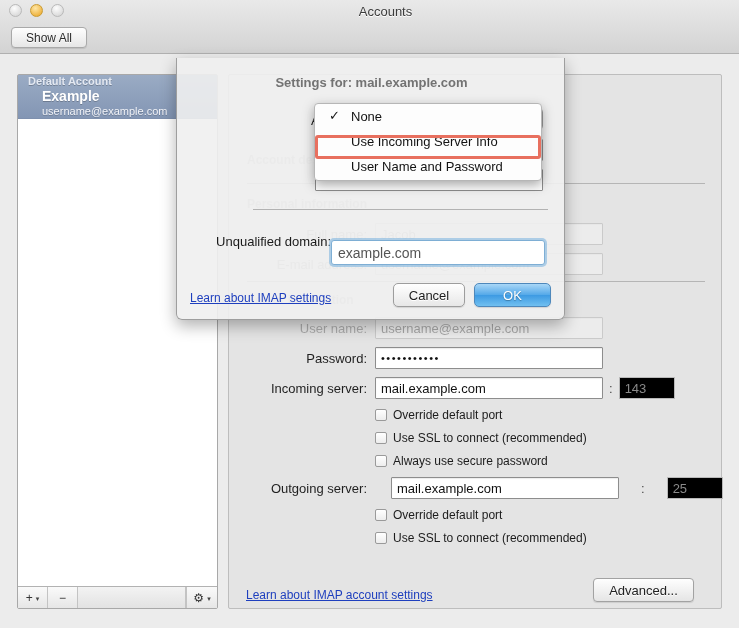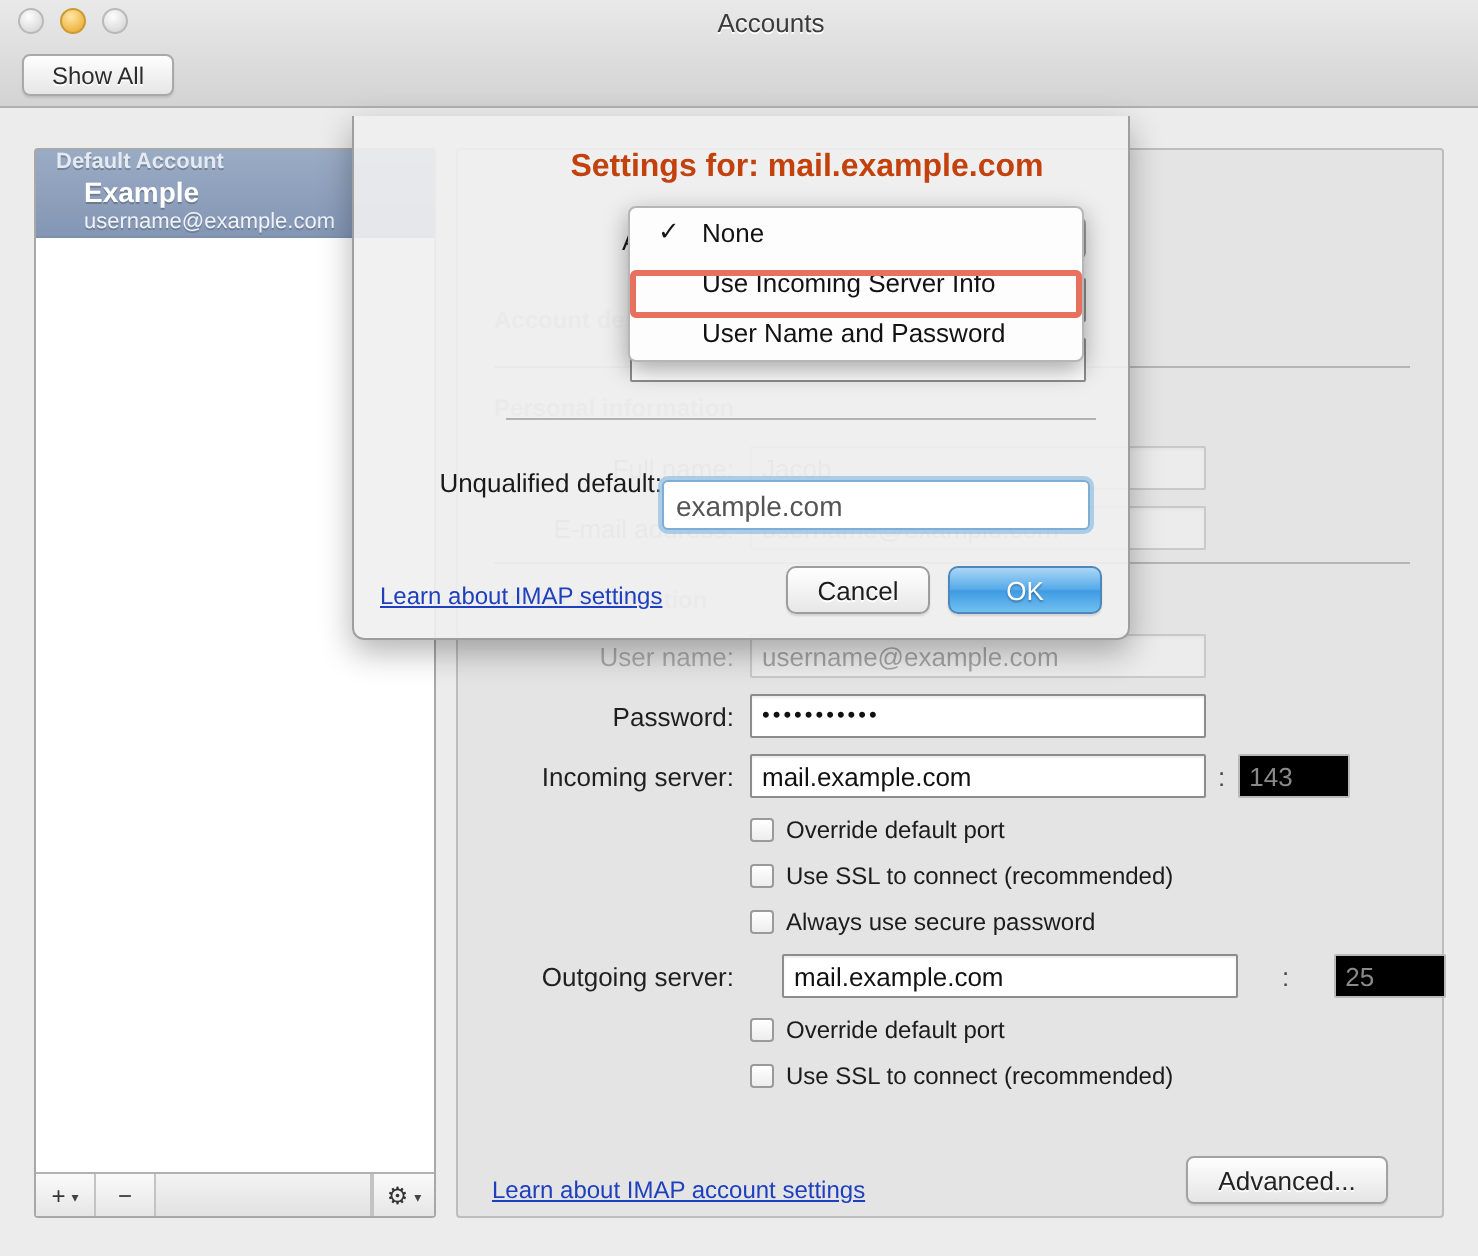--- a/index.html
+++ b/index.html
@@ -170,21 +170,21 @@
     width: 389px; height: 262px;
     background: rgba(240,240,240,.90);
     border: 1px solid #9e9e9e;
     border-top: none;
     border-bottom-left-radius: 6px;
     border-bottom-right-radius: 6px;
     box-shadow: 0 6px 16px rgba(0,0,0,.30);
   }
   .sheet-title {
     position: absolute; left: 0; top: 17px; width: 389px;
-    text-align: center; font-size: 16px; font-weight: bold; color: #c2410c; margin-left: 32px;
+    text-align: center; font-size: 13px; font-weight: bold; color: #737373;
   }
   .slabel {
     position: absolute; font-size: 13px; color: #1a1a1a; text-align: right;
   }
   .popup-closed {
     position: absolute; left: 314px; top: 105px; width: 228px; height: 22px;
     background: linear-gradient(#fcfcfc, #e8e8e8);
     border: 1px solid #9b9b9b; border-radius: 4px;
   }
   .sfield {
@@ -369,21 +369,21 @@
       <div class="popup-closed" style="left:138px; top:50px;"></div>
 
       <div class="slabel" style="left:14px; top:86px; width:206px;">User name:</div>
       <div class="sfield" style="left:138px; top:81px; width:228px;"></div>
 
       <div class="slabel" style="left:14px; top:116px; width:206px;">Password:</div>
       <div class="sfield" style="left:138px; top:111px; width:228px;"></div>
 
       <div class="sheet-hr" style="left:76px; top:151px; width:295px;"></div>
 
-      <div class="slabel" style="left:14px; top:176px; width:140px;">Unqualified default:</div>
+      <div class="slabel" style="left:14px; top:176px; width:140px;">Unqualified domain:</div>
       <div class="focusfield" style="left:154px; top:170px; width:214px;margin-top:12px;">example.com</div>
 
       <div class="linkline" style="left:13px; top:233px;">Learn about IMAP settings</div>
 
       <div class="sheetbtn" style="left:216px; top:225px; width:72px;">Cancel</div>
       <div class="sheetbtn default" style="left:297px; top:225px; width:77px;">OK</div>
     </div>
 
     <div class="menu" style="left:314px; top:49px;">
       <div class="mitem">

